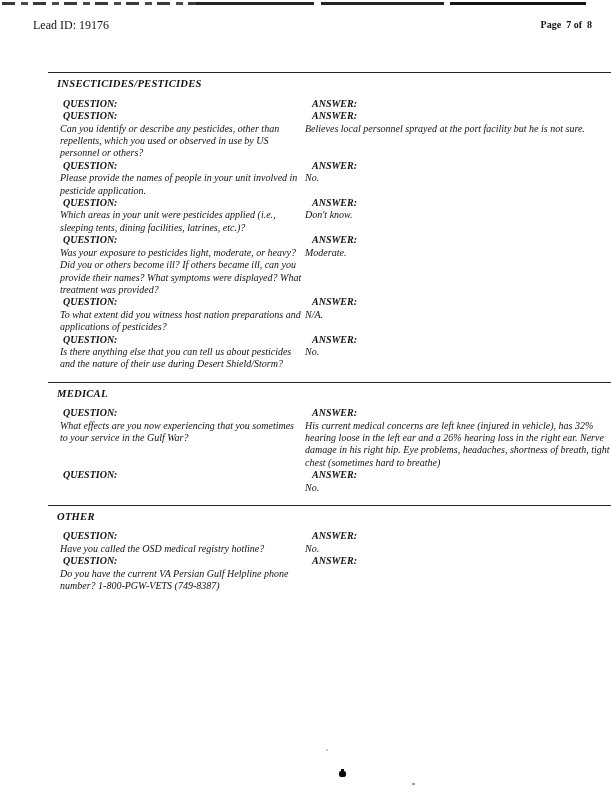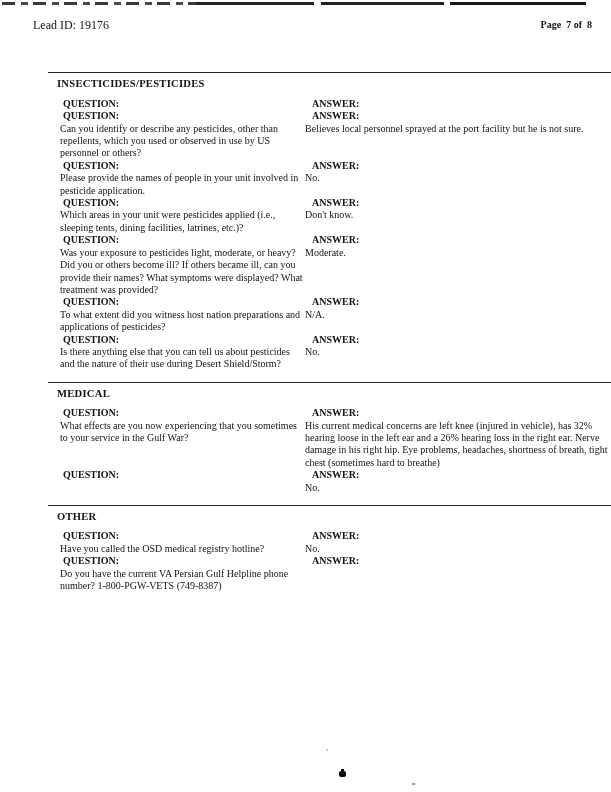--- a/index.html
+++ b/index.html
@@ -21,21 +21,21 @@
   .scan-line-b {
     position:absolute; top:1.5px; left:196px; width:390px; height:3px;
     background:linear-gradient(90deg,#232323 0 118px, transparent 118px 125px, #232323 125px 248px, transparent 248px 254px, #161616 254px 100%);
   }
   .hdr {
     display:flex; justify-content:space-between; align-items:flex-start;
     padding:19px 19px 0 33px;
   }
   .lead-id { font-size:12px; }
   .page-num { font-size:10px; font-weight:bold; white-space:pre; }
-  .content { margin:41px 0 0 48px; }
+  .content { margin:41px 0 0 48px;font-style:italic; }
   .section { border-top:1.8px solid #262626; padding-top:5px; }
   .section.gap { margin-top:11px; }
   .sec-title {
     font-weight:bold; font-size:10.6px; padding-left:9px;
     letter-spacing:0.25px; margin-bottom:7px;
   }
   .qa { display:flex; align-items:flex-start; padding-left:12px; }
   .qcol { width:243px; flex:0 0 243px; }
   .acol { flex:1; padding-left:2px; min-width:0; }
   .lbl { font-weight:bold; }

